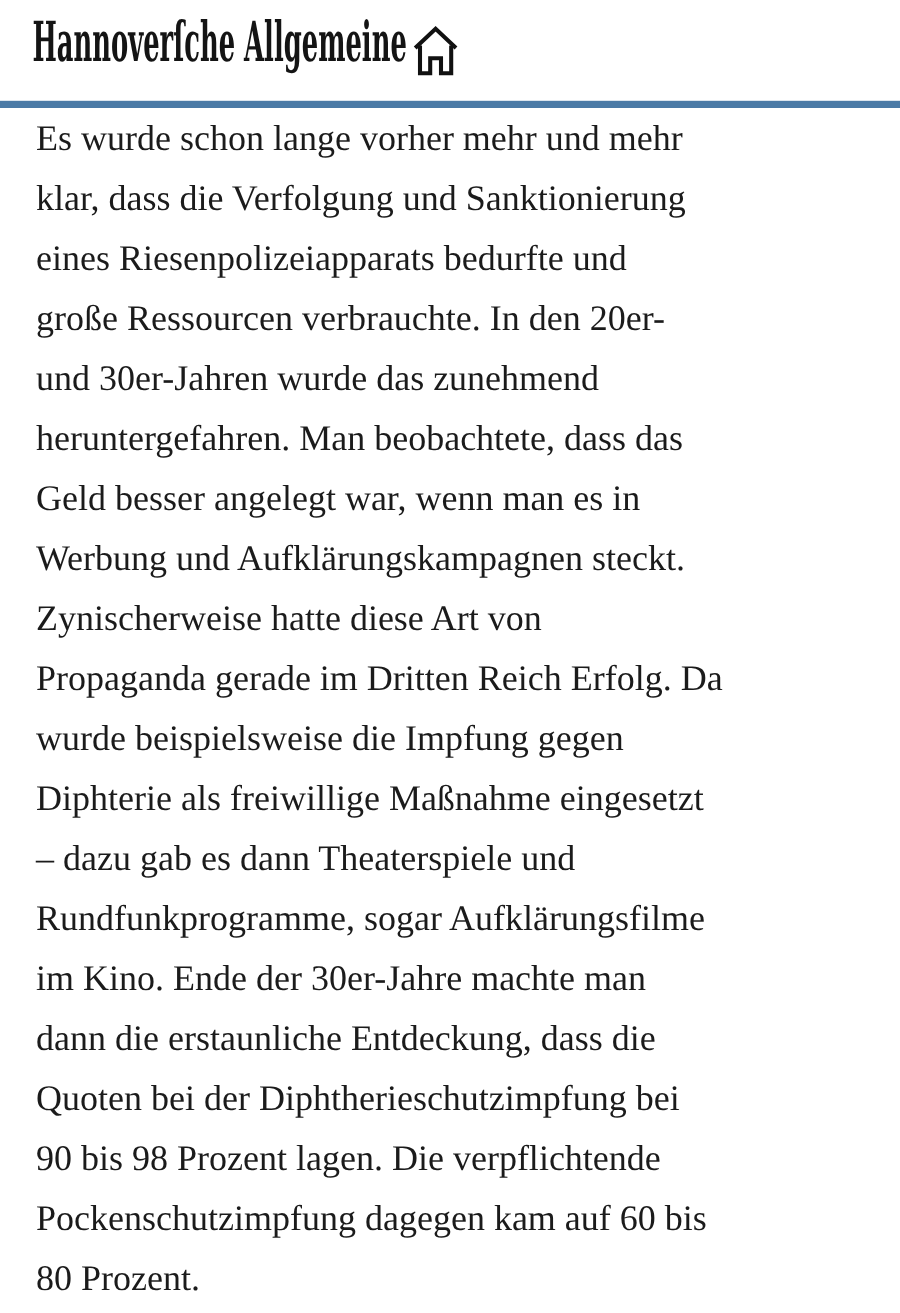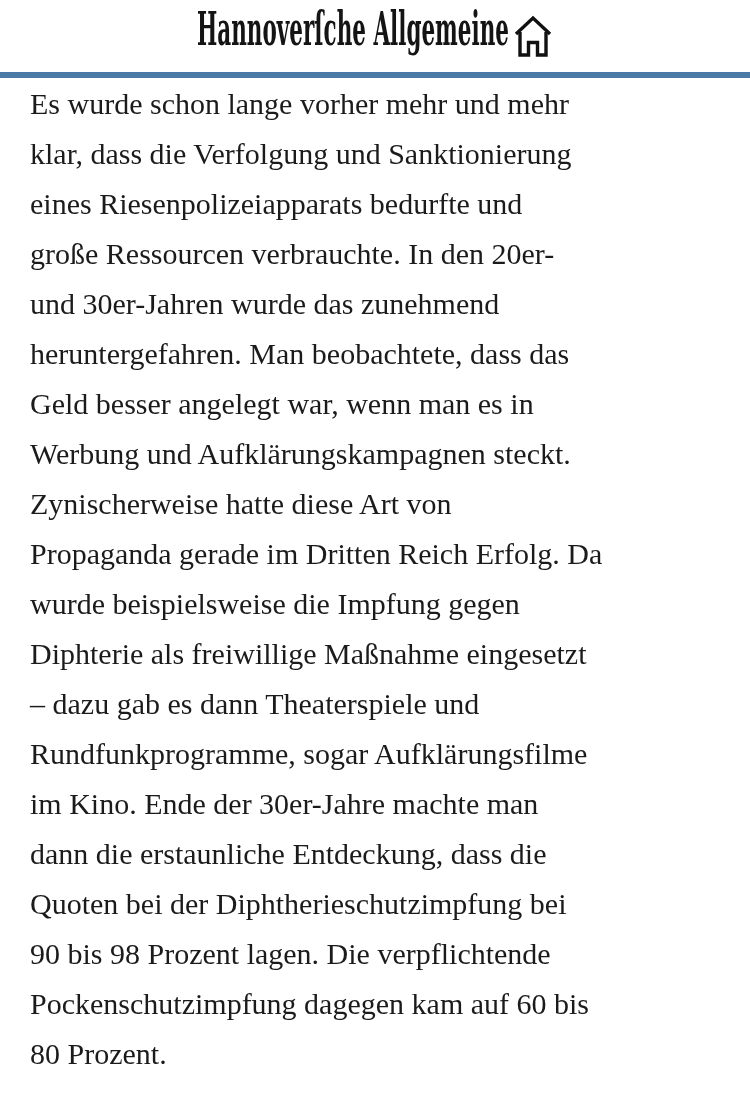--- a/index.html
+++ b/index.html
@@ -11,24 +11,24 @@
   * { box-sizing: border-box; }
   html, body {
     margin: 0;
     padding: 0;
     width: 750px;
     height: 1094px;
     background: var(--bg);
     overflow: hidden;
   }
   .app-header {
-    height: 72px;
+    height: 84px;
     display: flex;
     align-items: center;
-    justify-content: center;
+    justify-content: flex-start;
     padding: 0 27px;
     background: var(--bg);
   }
   .brand {
     display: block;
     cursor: pointer;
   }
   .brand svg text {
     font-family: "DejaVu Serif", "Liberation Serif", serif;
     font-weight: 700;

